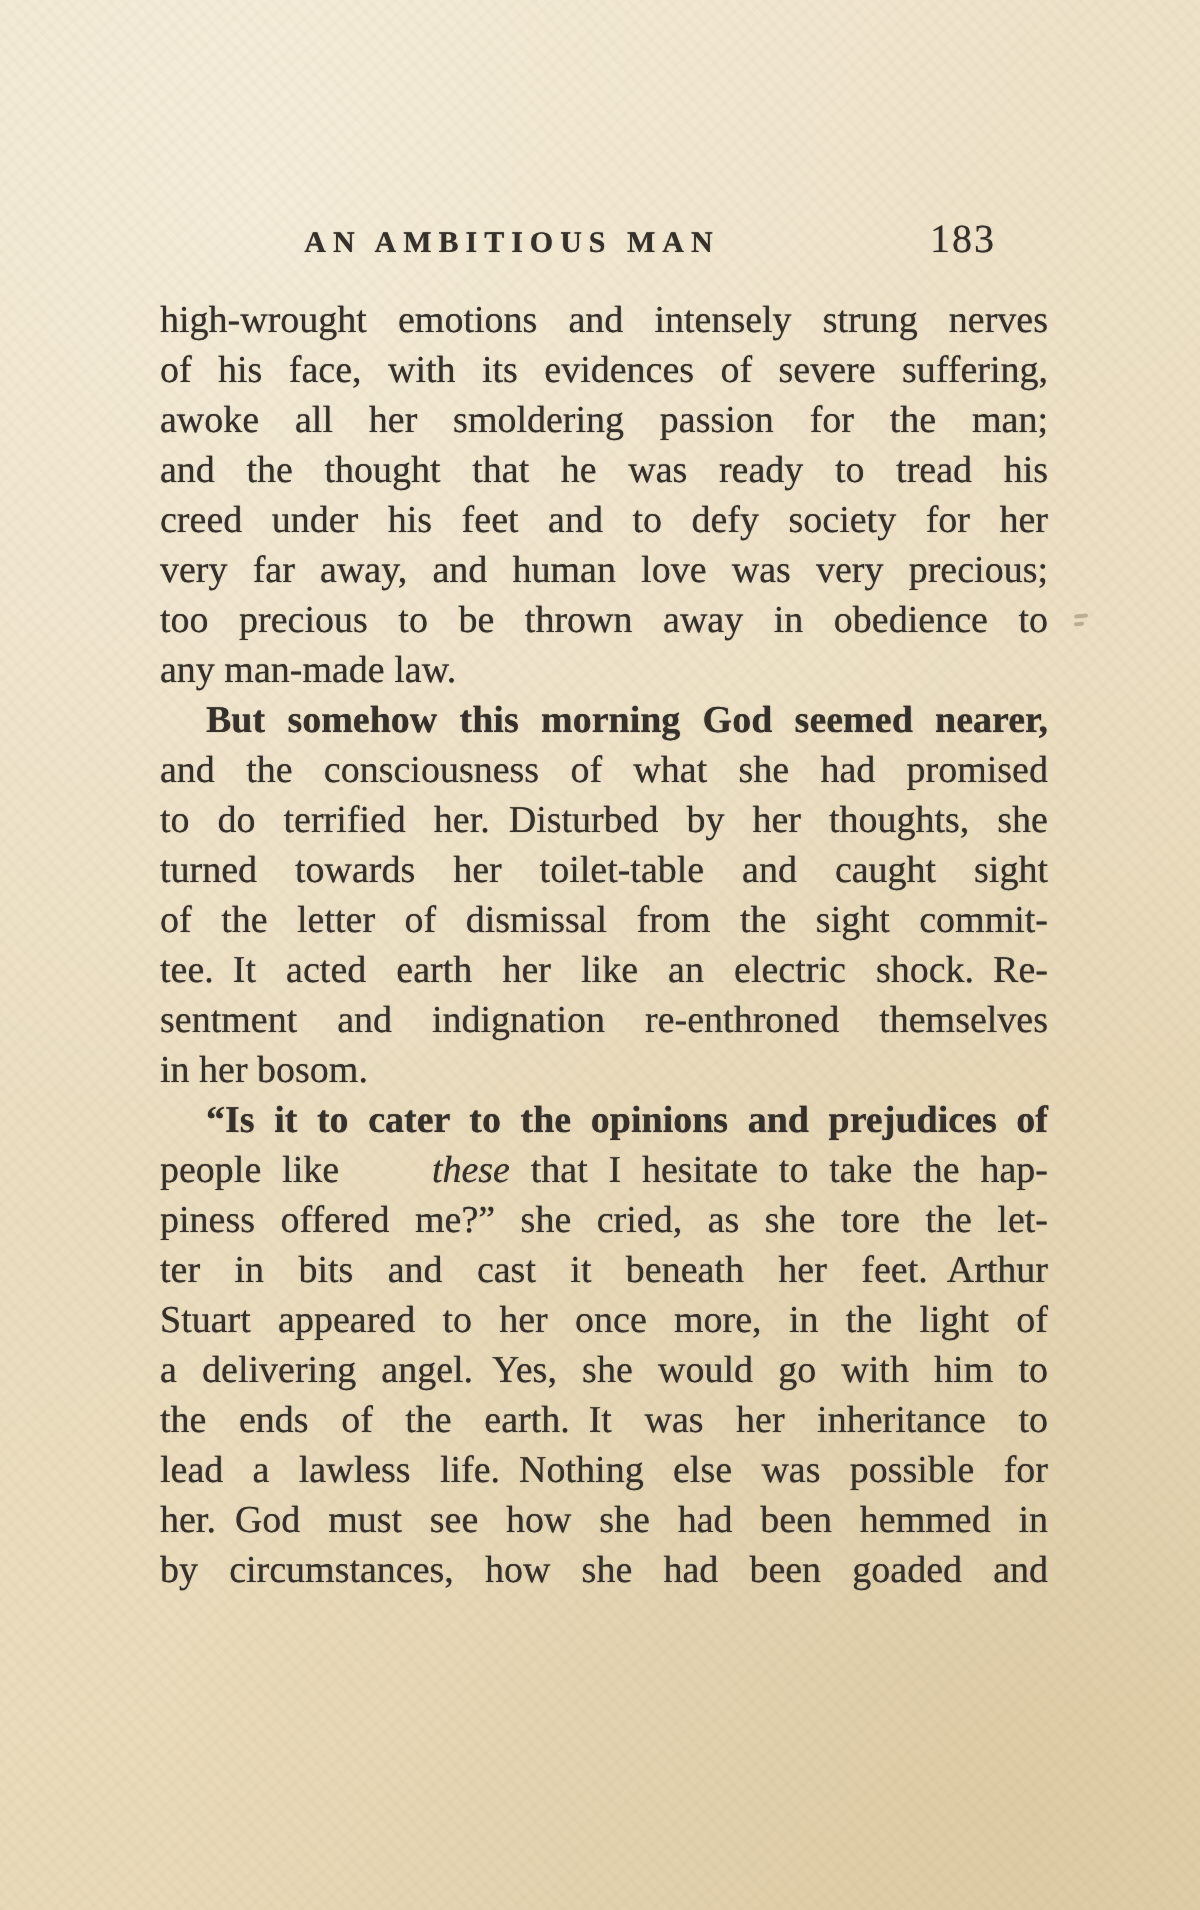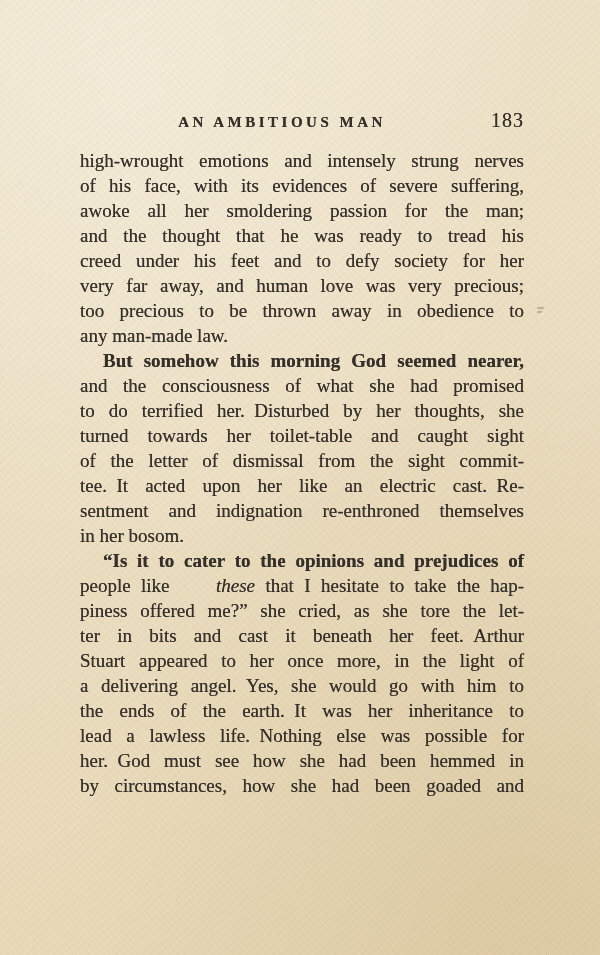--- a/index.html
+++ b/index.html
@@ -18,21 +18,21 @@
       repeating-linear-gradient(-43deg, rgba(150,125,85,0.022) 0 2px, rgba(255,255,255,0.0) 2px 6px),
       radial-gradient(ellipse 130% 90% at 22% 10%, rgba(255,252,244,0.35), rgba(255,252,244,0) 55%),
       radial-gradient(ellipse 120% 100% at 85% 95%, rgba(176,148,96,0.18), rgba(176,148,96,0) 60%),
       linear-gradient(160deg, #efe5cd 0%, #ecdfc3 40%, #e9dbbb 75%, #e6d6b2 100%);
     color: #36302a;
     font-family: "Liberation Serif", serif;
   }
   .running-header {
     position: absolute;
     top: 111px;
-    left: 80px;
+    left: 54px;
     width: 444px;
     height: 22px;
   }
   .running-title {
     position: absolute;
     left: 0;
     width: 404px;
     text-align: center;
     font-size: 15px;
     font-weight: bold;
@@ -111,21 +111,21 @@
       <div class="line">too precious to be thrown away in obedience to</div>
       <div class="line lastline">any man-made law.</div>
     </section>
 
     <section>
       <div class="line indent">But somehow this morning God seemed nearer,</div>
       <div class="line">and the consciousness of what she had promised</div>
       <div class="line">to do terrified her. Disturbed by her thoughts, she</div>
       <div class="line">turned towards her toilet-table and caught sight</div>
       <div class="line">of the letter of dismissal from the sight commit-</div>
-      <div class="line">tee. It acted upon her like an electric cast. Re-</div>
+      <div class="line">tee. It acted earth her like an electric shock. Re-</div>
       <div class="line">sentment and indignation re-enthroned themselves</div>
       <div class="line lastline">in her bosom.</div>
     </section>
 
     <section>
       <div class="line indent">“Is it to cater to the opinions and prejudices of</div>
       <div class="line"><span>people like </span><em>these</em><span> that I hesitate to take the hap-</span></div>
       <div class="line">piness offered me?” she cried, as she tore the let-</div>
       <div class="line">ter in bits and cast it beneath her feet. Arthur</div>
       <div class="line">Stuart appeared to her once more, in the light of</div>

